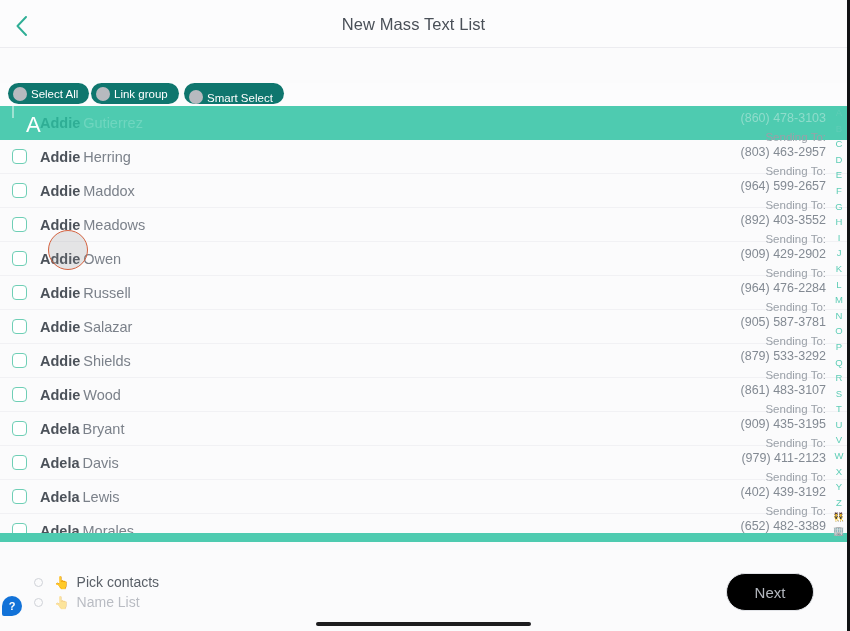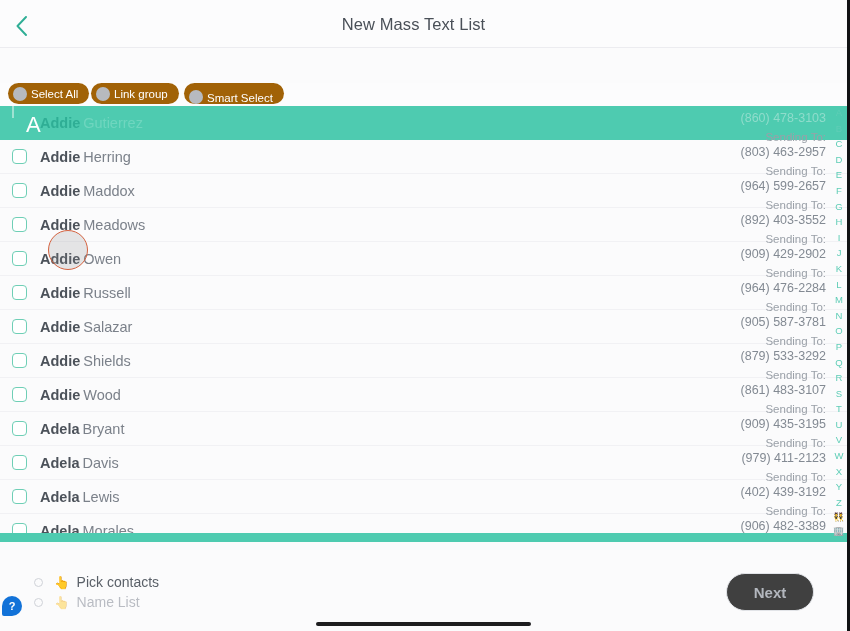--- a/index.html
+++ b/index.html
@@ -51,21 +51,21 @@
 
   
   .pillbar {
     position: absolute; top: 83px; left: 0;
     width: 850px; height: 23px;
     background: #fcfcfd;
   }
   .pill {
     position: absolute; top: 0;
     height: 21px; border-radius: 11px;
-    background: #a16207;
+    background: #0f766e;
     display: flex; align-items: center;
     padding: 0 11px 0 5px;
     cursor: pointer;
   }
   .pill .knob {
     width: 14px; height: 14px; border-radius: 50%;
     background: #b7babf; margin-right: 4px; flex: none;
   }
   .pill span.lbl { font-size: 11.5px; color: #ffffff; white-space: nowrap; font-weight: 500;}
   #pill-0 { left: 8px; }
@@ -166,25 +166,24 @@
   .opt .emoji { font-size: 12.5px; margin-left: 11px; }
   .opt .olbl { font-size: 14px; margin-left: 7px; color: #5a6068; }
   #opt-1 .olbl { color: #b9bcc3; }
   #opt-1 .emoji { opacity: .45; }
 
   .next-btn {
     position: absolute; right: 36px; top: 31px;
     width: 88px; height: 38px;
     border-radius: 19px;
     border: 1px solid #e2e4e8;
-    background: #404040;
+    background: #000000;
     display: flex; align-items: center; justify-content: center;
     font-size: 15px; color: #b3b7be;
     cursor: pointer;
-    font-weight: bold;
   }
 
   .help-bubble {
     position: absolute; left: 2px; top: 596px;
     width: 20px; height: 20px;
     border-radius: 50% 50% 50% 2px;
     background: #1272d8;
     display: flex; align-items: center; justify-content: center;
     color: #ffffff; font-size: 11px; font-weight: 700;
     cursor: pointer; z-index: 9;
@@ -337,21 +336,21 @@
         <span class="sendwrap">
           <span class="sendto">Sending To:</span>
           <span class="phone">(402) 439-3192</span>
         </span>
       </div>
       <div class="row">
         <span class="cb"></span>
         <span class="name"><span class="first">Adela</span><span class="last">Morales</span></span>
         <span class="sendwrap">
           <span class="sendto">Sending To:</span>
-          <span class="phone">(906) 482-3389</span>
+          <span class="phone">(652) 482-3389</span>
         </span>
       </div>
     </div>
 
   <div class="alpha" id="alpha">
       <b>A</b>
       <b>B</b>
       <b>C</b>
       <b>D</b>
       <b>E</b>

